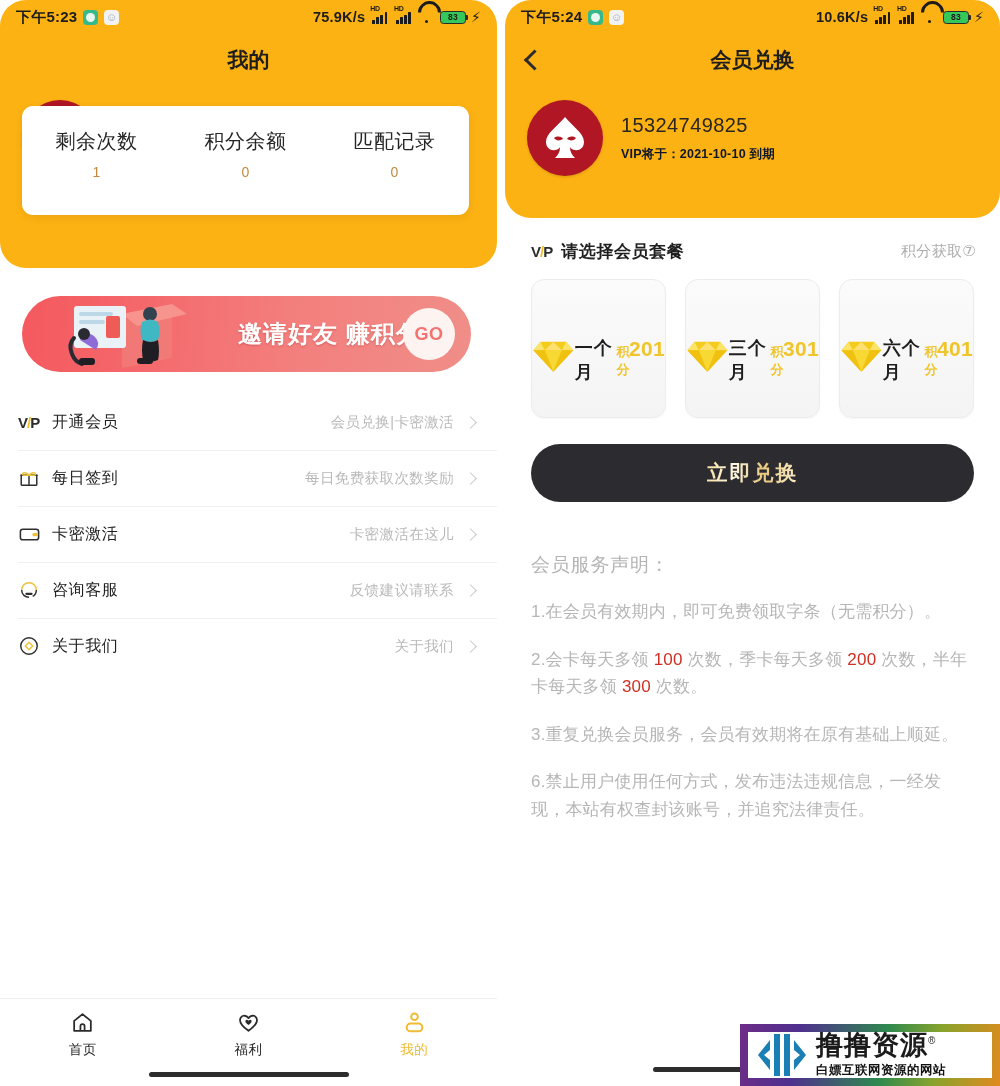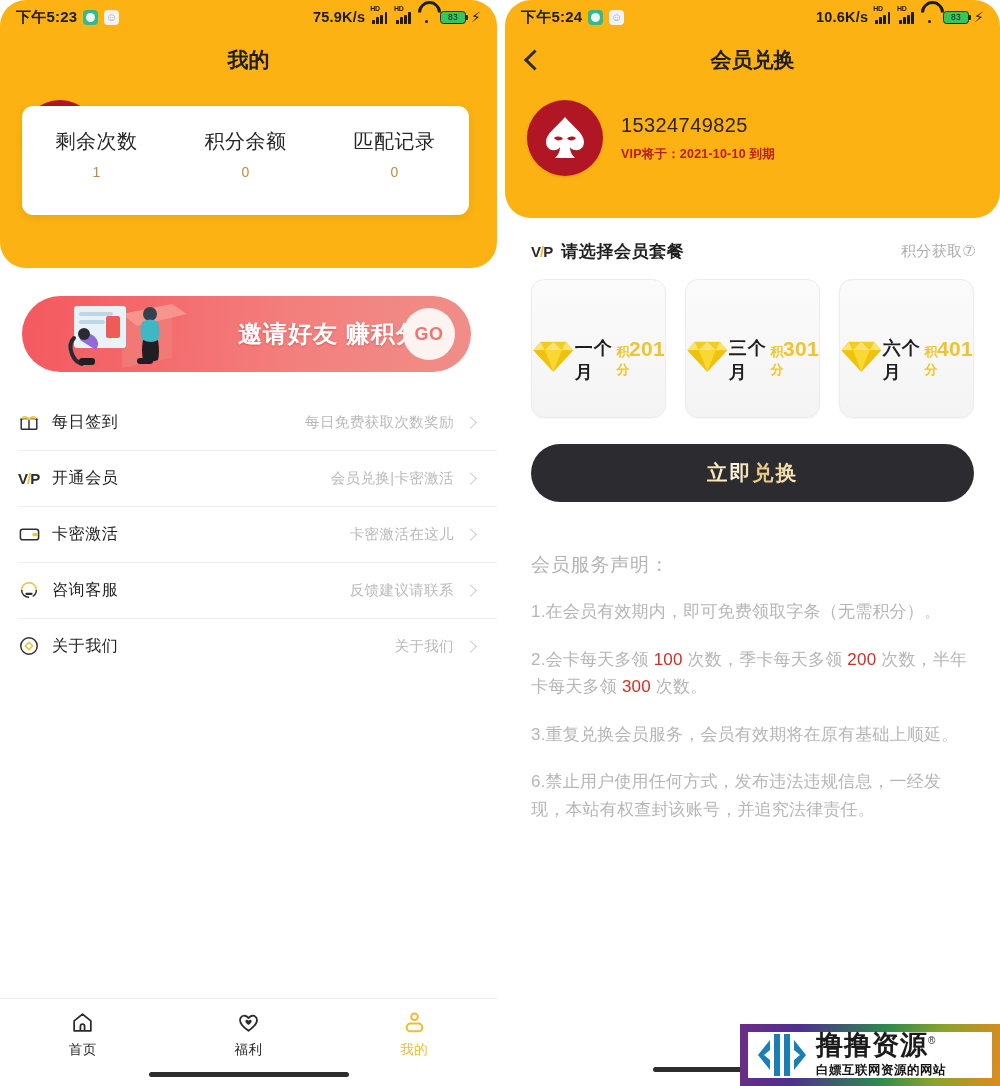--- a/index.html
+++ b/index.html
@@ -55,21 +55,21 @@
   }
   .batt {
     width:26px;height:13px;border:1.6px solid #2a2a2a;border-radius:3.5px;
     position:relative; display:flex; align-items:center; justify-content:center;
     background:#35c759;
   }
   .batt::after{
     content:""; position:absolute; right:-3.4px; top:3.5px;
     width:2.2px;height:5px;background:#2a2a2a;border-radius:0 1px 1px 0;
   }
-  .batt span { font-size:8.5px; font-weight:400; color:#1b1b1b; }
+  .batt span { font-size:8.5px; font-weight:700; color:#1b1b1b; }
   .bolt { font-size:14px; font-weight:700; }
 
   
   .hdr { position:relative; height:52px; display:flex; align-items:center; justify-content:center; }
   .hdr-title { font-size:21px; font-weight:700; color:#1e1e1e; }
   .back-arrow {
     position:absolute; left:22px; top:50%; transform:translateY(-50%);
     width:15px;height:15px; border-left:3px solid #2c2c2c; border-bottom:3px solid #2c2c2c;
     transform:translateY(-50%) rotate(45deg); cursor:pointer;
   }
@@ -80,21 +80,21 @@
   .hero-right { height:218px; }
   .profile { display:flex; align-items:center; padding:14px 0 0 22px; gap:18px; }
   .avatar {
     width:76px;height:76px;border-radius:50%;
     background:#b01623; position:relative; flex:none;
     box-shadow:0 1px 3px rgba(0,0,0,.15);
   }
   .avatar svg { position:absolute; inset:0; width:100%; height:100%; }
   .prof-text { display:flex; flex-direction:column; gap:9px; }
   .phone-no { font-size:20px; color:#2a2520; letter-spacing:.4px; }
-  .vip-exp { font-size:12.5px; font-weight:700; color:#b91c1c; letter-spacing:.2px;}
+  .vip-exp { font-size:12.5px; font-weight:700; color:#0f172a; letter-spacing:.2px;}
 
   
   .stats-card {
     position:absolute; left:22px; right:28px; top:106px;
     background:#fff; border-radius:11px; height:109px;
     display:flex; align-items:flex-start; padding-top:22px;
     box-shadow:0 3px 10px rgba(0,0,0,.07);
   }
   .stat { flex:1; text-align:center; }
   .stat-label { font-size:20px; color:#262626; font-weight:400; letter-spacing:.5px;}
@@ -314,42 +314,42 @@
           <rect x="115" y="62" width="16" height="6" rx="3" fill="#1e1e24"></rect>
         </svg>
         <div class="banner-title">邀请好友 赚积分</div>
         <div class="go-btn">GO</div>
       </div>
     </div>
 
     <div class="menu">
 
       <div class="menu-item">
+        <span class="mi-icon vip-mark">V<em>/</em>P</span>
+        <span class="mi-label">开通会员</span>
+        <span class="mi-sub">会员兑换|卡密激活</span>
+        <span class="chev"></span>
+      </div>
+
+      <div class="menu-item">
         <span class="mi-icon">
           <svg width="22" height="22" viewBox="0 0 24 24" fill="none" stroke="#2e2e2e" stroke-width="1.6">
             <rect x="3.5" y="9" width="17" height="11" rx="1"></rect>
             <path d="M2.5 9h19"></path>
             <path d="M12 9v11"></path>
             <path d="M12 9c-2-3-7-4-7-1.2 0 1.5 3 1.2 7 1.2z" stroke="#edc23c"></path>
             <path d="M12 9c2-3 7-4 7-1.2 0 1.5-3 1.2-7 1.2z" stroke="#edc23c"></path>
           </svg>
         </span>
         <span class="mi-label">每日签到</span>
         <span class="mi-sub">每日免费获取次数奖励</span>
         <span class="chev"></span>
       </div>
 
       <div class="menu-item">
-        <span class="mi-icon vip-mark">V<em>/</em>P</span>
-        <span class="mi-label">开通会员</span>
-        <span class="mi-sub">会员兑换|卡密激活</span>
-        <span class="chev"></span>
-      </div>
-
-      <div class="menu-item">
         <span class="mi-icon">
           <svg width="23" height="23" viewBox="0 0 24 24" fill="none" stroke="#2e2e2e" stroke-width="1.6">
             <rect x="2.5" y="6.5" width="19" height="11" rx="2.5"></rect>
             <rect x="15" y="10.5" width="6" height="3.2" rx="1.6" fill="#edc23c" stroke="none"></rect>
           </svg>
         </span>
         <span class="mi-label">卡密激活</span>
         <span class="mi-sub">卡密激活在这儿</span>
         <span class="chev"></span>
       </div>

